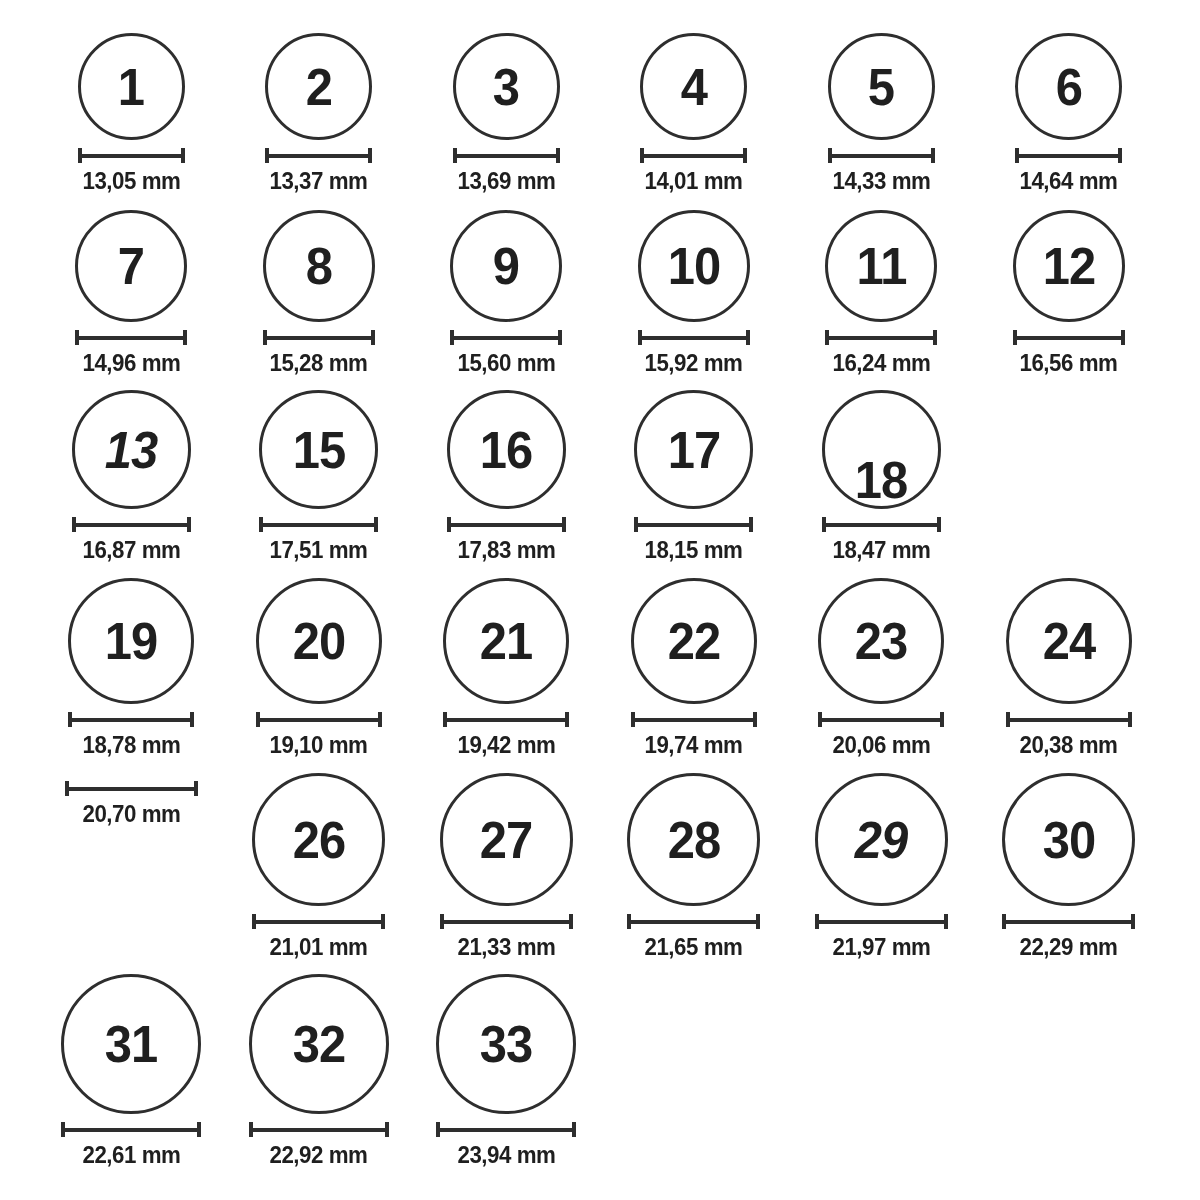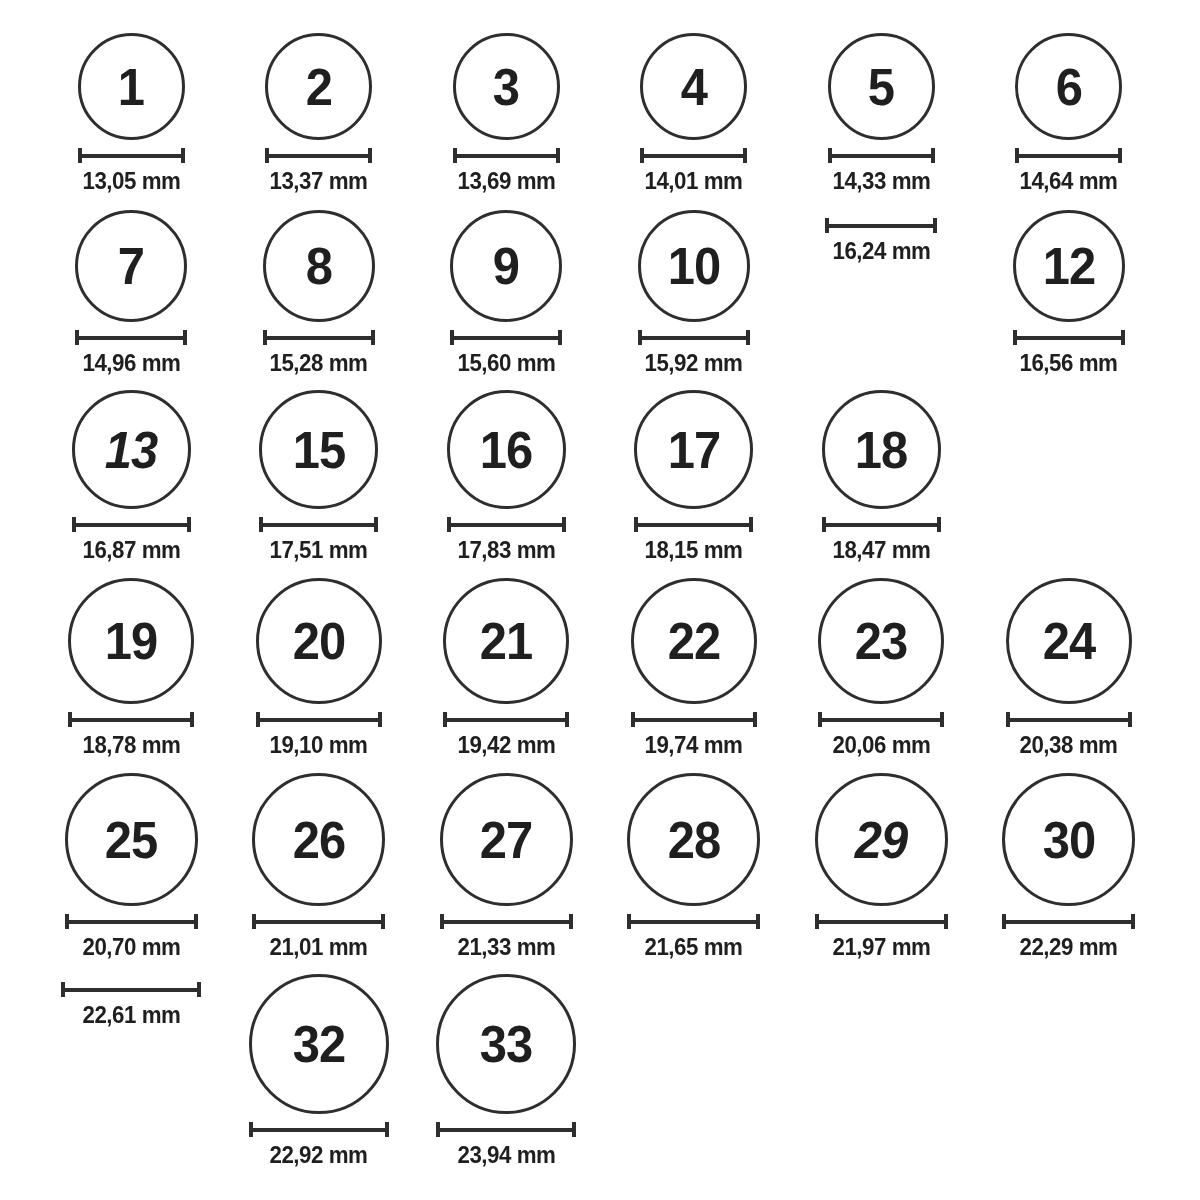--- a/index.html
+++ b/index.html
@@ -192,20 +192,23 @@
             <span class="num">10</span>
           </div>
           <div class="dim" style="width: 112px;">
             <span class="tick l"></span>
             <span class="bar"></span>
             <span class="tick r"></span>
           </div>
           <div class="mm-label">15,92 mm</div>
         </div>
         <div class="cell">
+          <div class="circle" style="width: 112px; height: 112px;">
+            <span class="num">11</span>
+          </div>
           <div class="dim" style="width: 112px;">
             <span class="tick l"></span>
             <span class="bar"></span>
             <span class="tick r"></span>
           </div>
           <div class="mm-label">16,24 mm</div>
         </div>
         <div class="cell">
           <div class="circle" style="width: 112px; height: 112px;">
             <span class="num">12</span>
@@ -257,21 +260,21 @@
             <span class="num">17</span>
           </div>
           <div class="dim" style="width: 119px;">
             <span class="tick l"></span>
             <span class="bar"></span>
             <span class="tick r"></span>
           </div>
           <div class="mm-label">18,15 mm</div>
         </div>
         <div class="cell">
-          <div class="circle" style="width: 119px; height: 119px;">
+          <div class="circle" style="width: 119px; height: 119px; align-items: flex-end;">
             <span class="num">18</span>
           </div>
           <div class="dim" style="width: 119px;">
             <span class="tick l"></span>
             <span class="bar"></span>
             <span class="tick r"></span>
           </div>
           <div class="mm-label">18,47 mm</div>
         </div>
       </div>
@@ -338,23 +341,20 @@
           <div class="dim" style="width: 126px;">
             <span class="tick l"></span>
             <span class="bar"></span>
             <span class="tick r"></span>
           </div>
           <div class="mm-label">20,38 mm</div>
         </div>
       </div>
       <div class="row" style="height: 201px;">
         <div class="cell">
-          <div class="circle" style="width: 133px; height: 133px;">
-            <span class="num">25</span>
-          </div>
           <div class="dim" style="width: 133px;">
             <span class="tick l"></span>
             <span class="bar"></span>
             <span class="tick r"></span>
           </div>
           <div class="mm-label">20,70 mm</div>
         </div>
         <div class="cell">
           <div class="circle" style="width: 133px; height: 133px;">
             <span class="num">26</span>
@@ -406,20 +406,23 @@
           <div class="dim" style="width: 133px;">
             <span class="tick l"></span>
             <span class="bar"></span>
             <span class="tick r"></span>
           </div>
           <div class="mm-label">22,29 mm</div>
         </div>
       </div>
       <div class="row" style="height: 210px;">
         <div class="cell">
+          <div class="circle" style="width: 140px; height: 140px;">
+            <span class="num">31</span>
+          </div>
           <div class="dim" style="width: 140px;">
             <span class="tick l"></span>
             <span class="bar"></span>
             <span class="tick r"></span>
           </div>
           <div class="mm-label">22,61 mm</div>
         </div>
         <div class="cell">
           <div class="circle" style="width: 140px; height: 140px;">
             <span class="num">32</span>

